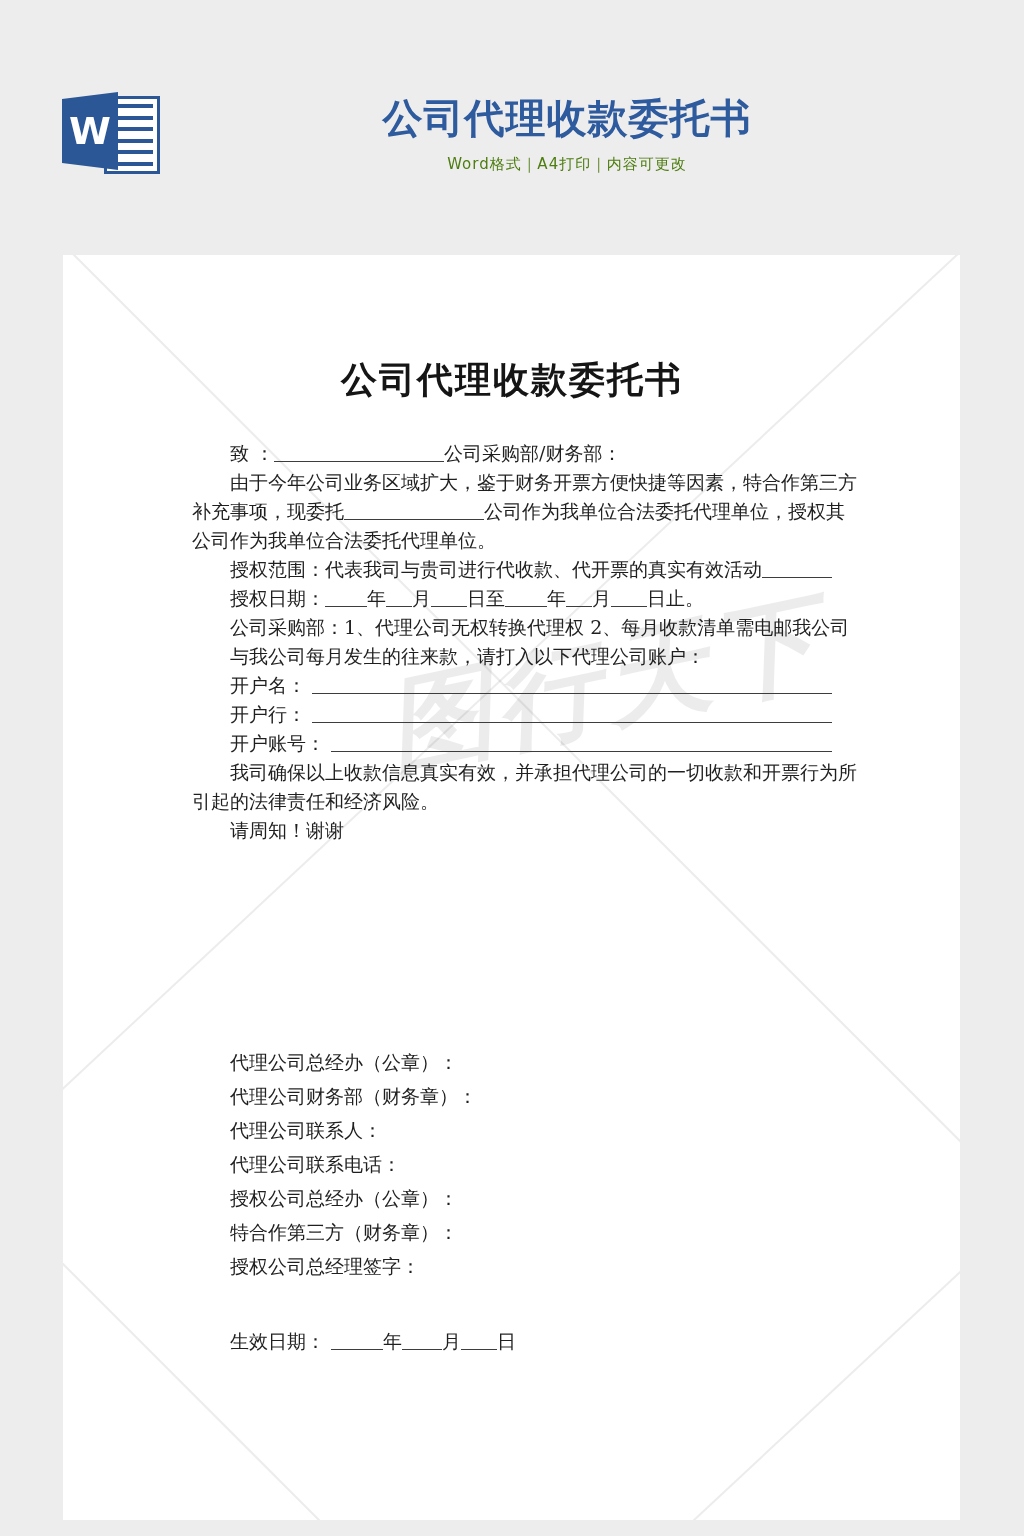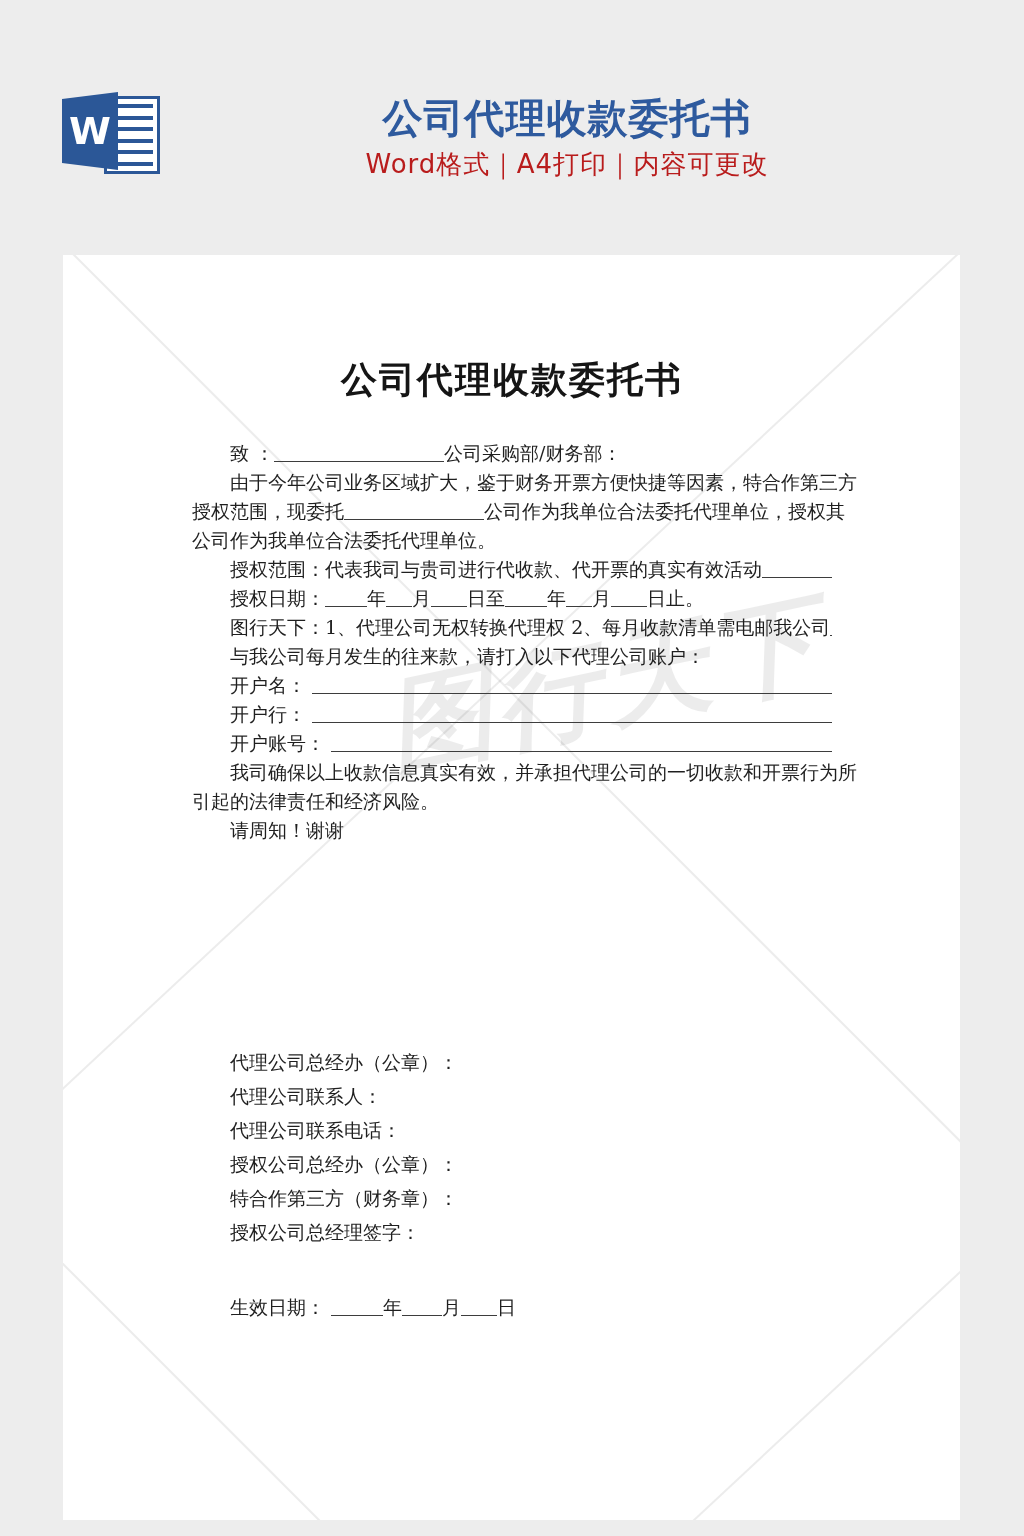--- a/index.html
+++ b/index.html
@@ -23,21 +23,21 @@
   .wi-sheet i{display:block;height:4px;background:#2b5797;}
   .wi-w{
     position:absolute;left:0;top:0;width:56px;height:78px;
     background:#2b5797;
     clip-path:polygon(0 9%,100% 0,100% 100%,0 91%);
     color:#fff;font-weight:bold;font-size:38px;
     display:flex;align-items:center;justify-content:center;
   }
   .hdr-text{position:absolute;left:110px;right:0;top:94px;text-align:center;}
   .hdr-title{font-size:40px;font-weight:bold;color:#2e5a9e;line-height:48px;letter-spacing:1px;}
-  .hdr-subtitle{font-size:26px;color:#b91c1c;line-height:30px;margin-top:7px;letter-spacing:1px;}
+  .hdr-subtitle{font-size:15px;color:#4d7c0f;line-height:30px;margin-top:7px;letter-spacing:1px;}
   
   .page{
     position:absolute;left:63px;top:255px;width:897px;height:1265px;
     background:#ffffff;
     font-family:"DejaVu Serif","Liberation Serif",serif;
     overflow:hidden;
   }
   .page-inner{position:relative;padding:100px 128px 0 129px;z-index:2;}
   .doc-title{
     text-align:center;font-size:36px;font-weight:bold;color:#151515;
@@ -104,21 +104,21 @@
     <div class="doc-body" id="doc-body">
         <div class="line indent">
           <span class="sT">致 ：</span>
           <span class="sB" style="width: 170px;"></span>
           <span class="sT">公司采购部/财务部：</span>
         </div>
         <div class="line indent">
           <span class="sT">由于今年公司业务区域扩大，鉴于财务开票方便快捷等因素，特合作第三方</span>
         </div>
         <div class="line">
-          <span class="sT">授权范围，现委托</span>
+          <span class="sT">补充事项，现委托</span>
           <span class="sB" style="width: 140px;"></span>
           <span class="sT">公司作为我单位合法委托代理单位，授权其</span>
         </div>
         <div class="line">
           <span class="sT">公司作为我单位合法委托代理单位。</span>
         </div>
         <div class="line indent">
           <span class="sT">授权范围：</span>
           <span class="sU">代表我司与贵司进行代收款、代开票的真实有效活动</span>
           <span class="sF"></span>
@@ -132,21 +132,21 @@
           <span class="sB" style="width: 36px;"></span>
           <span class="sT">日至</span>
           <span class="sB" style="width: 42px;"></span>
           <span class="sT">年</span>
           <span class="sB" style="width: 26px;"></span>
           <span class="sT">月</span>
           <span class="sB" style="width: 36px;"></span>
           <span class="sT">日止。</span>
         </div>
         <div class="line indent">
-          <span class="sT">图行天下：</span>
+          <span class="sT">公司采购部：</span>
           <span class="sU">1、代理公司无权转换代理权 2、每月收款清单需电邮我公司</span>
           <span class="sF"></span>
         </div>
         <div class="line indent">
           <span class="sT">与我公司每月发生的往来款，请打入以下代理公司账户：</span>
         </div>
         <div class="line indent">
           <span class="sT">开户名： </span>
           <span class="sF"></span>
         </div>
@@ -165,20 +165,23 @@
           <span class="sT">引起的法律责任和经济风险。</span>
         </div>
         <div class="line indent">
           <span class="sT">请周知！谢谢</span>
         </div>
       </div>
     <div class="spacer-a"></div>
     <div class="doc-body sig-block" id="sig-block">
         <div class="line indent">
           <span class="sT">代理公司总经办（公章）：</span>
+        </div>
+        <div class="line indent">
+          <span class="sT">代理公司财务部（财务章）：</span>
         </div>
         <div class="line indent">
           <span class="sT">代理公司联系人：</span>
         </div>
         <div class="line indent">
           <span class="sT">代理公司联系电话：</span>
         </div>
         <div class="line indent">
           <span class="sT">授权公司总经办（公章）：</span>
         </div>

